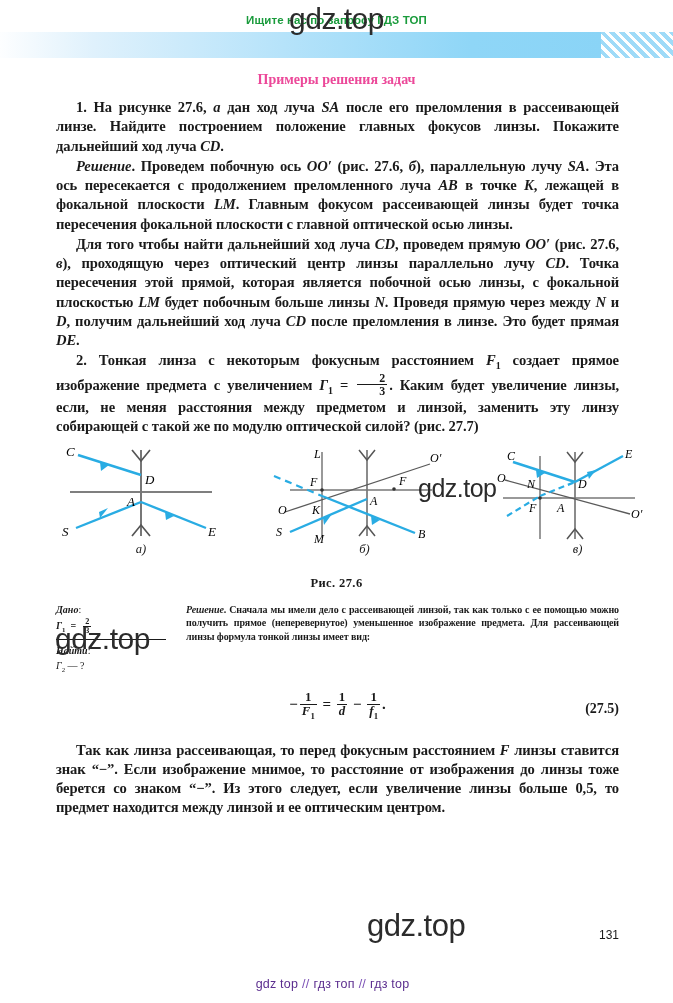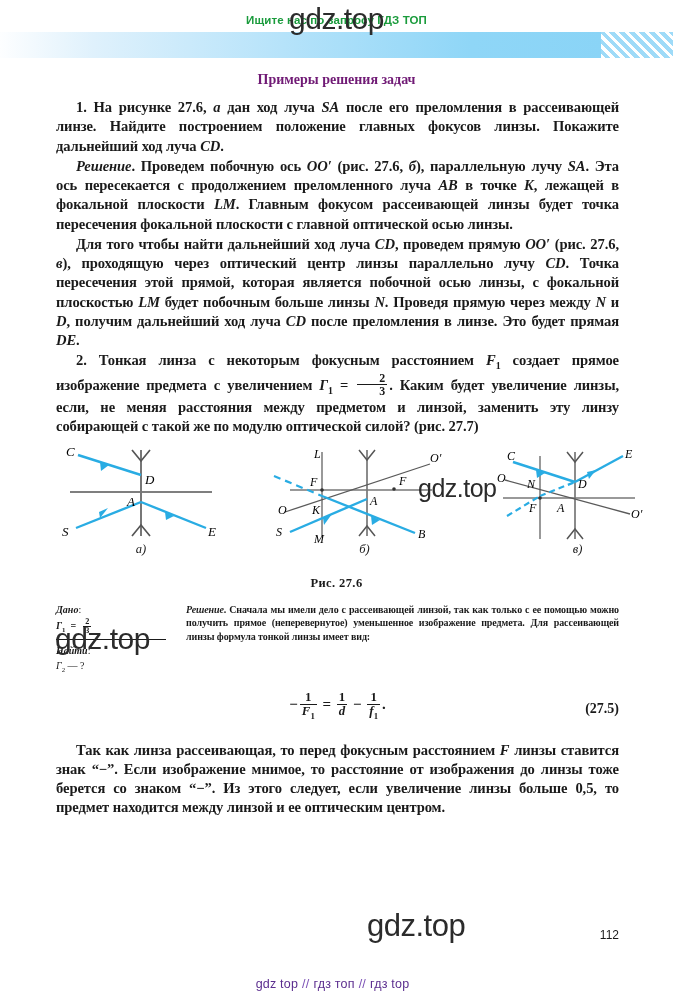--- a/index.html
+++ b/index.html
@@ -48,21 +48,21 @@
     z-index:3;
   }
 
   
   .section-title{
     text-align:center;
     margin-top:14px;
     font-family:"Liberation Serif",serif;
     font-weight:700;
     font-size:14px;
-    color:#701a75;
+    color:#ec4899;
   }
 
   
   .content{
     margin:10px 54px 0 56px;
   }
   p.para{
     margin:0;
     font-size:14.6px;
     line-height:1.32;
@@ -418,17 +418,17 @@
     <span>линзы ставится знак</span>
     <span>“−”</span><span>. Если изображение мнимое, то расстояние от изображения до линзы тоже берется со знаком</span>
     <span>“−”</span><span>. Из этого следует, если увеличение линзы больше 0,5, то предмет находится между линзой и ее оптическим центром.</span>
   </p>
 </div>
 
 <div class="wm wm-a">gdz.top</div>
 <div class="wm wm-b">gdz.top</div>
 <div class="wm wm-c">gdz.top</div>
 
-<div class="pageno">112</div>
+<div class="pageno">131</div>
 
 <div class="footer">
   <span>gdz top</span><span class="sep">//</span><span>гдз топ</span><span class="sep">//</span><span>гдз top</span>
 </div>
 
 </body></html>

